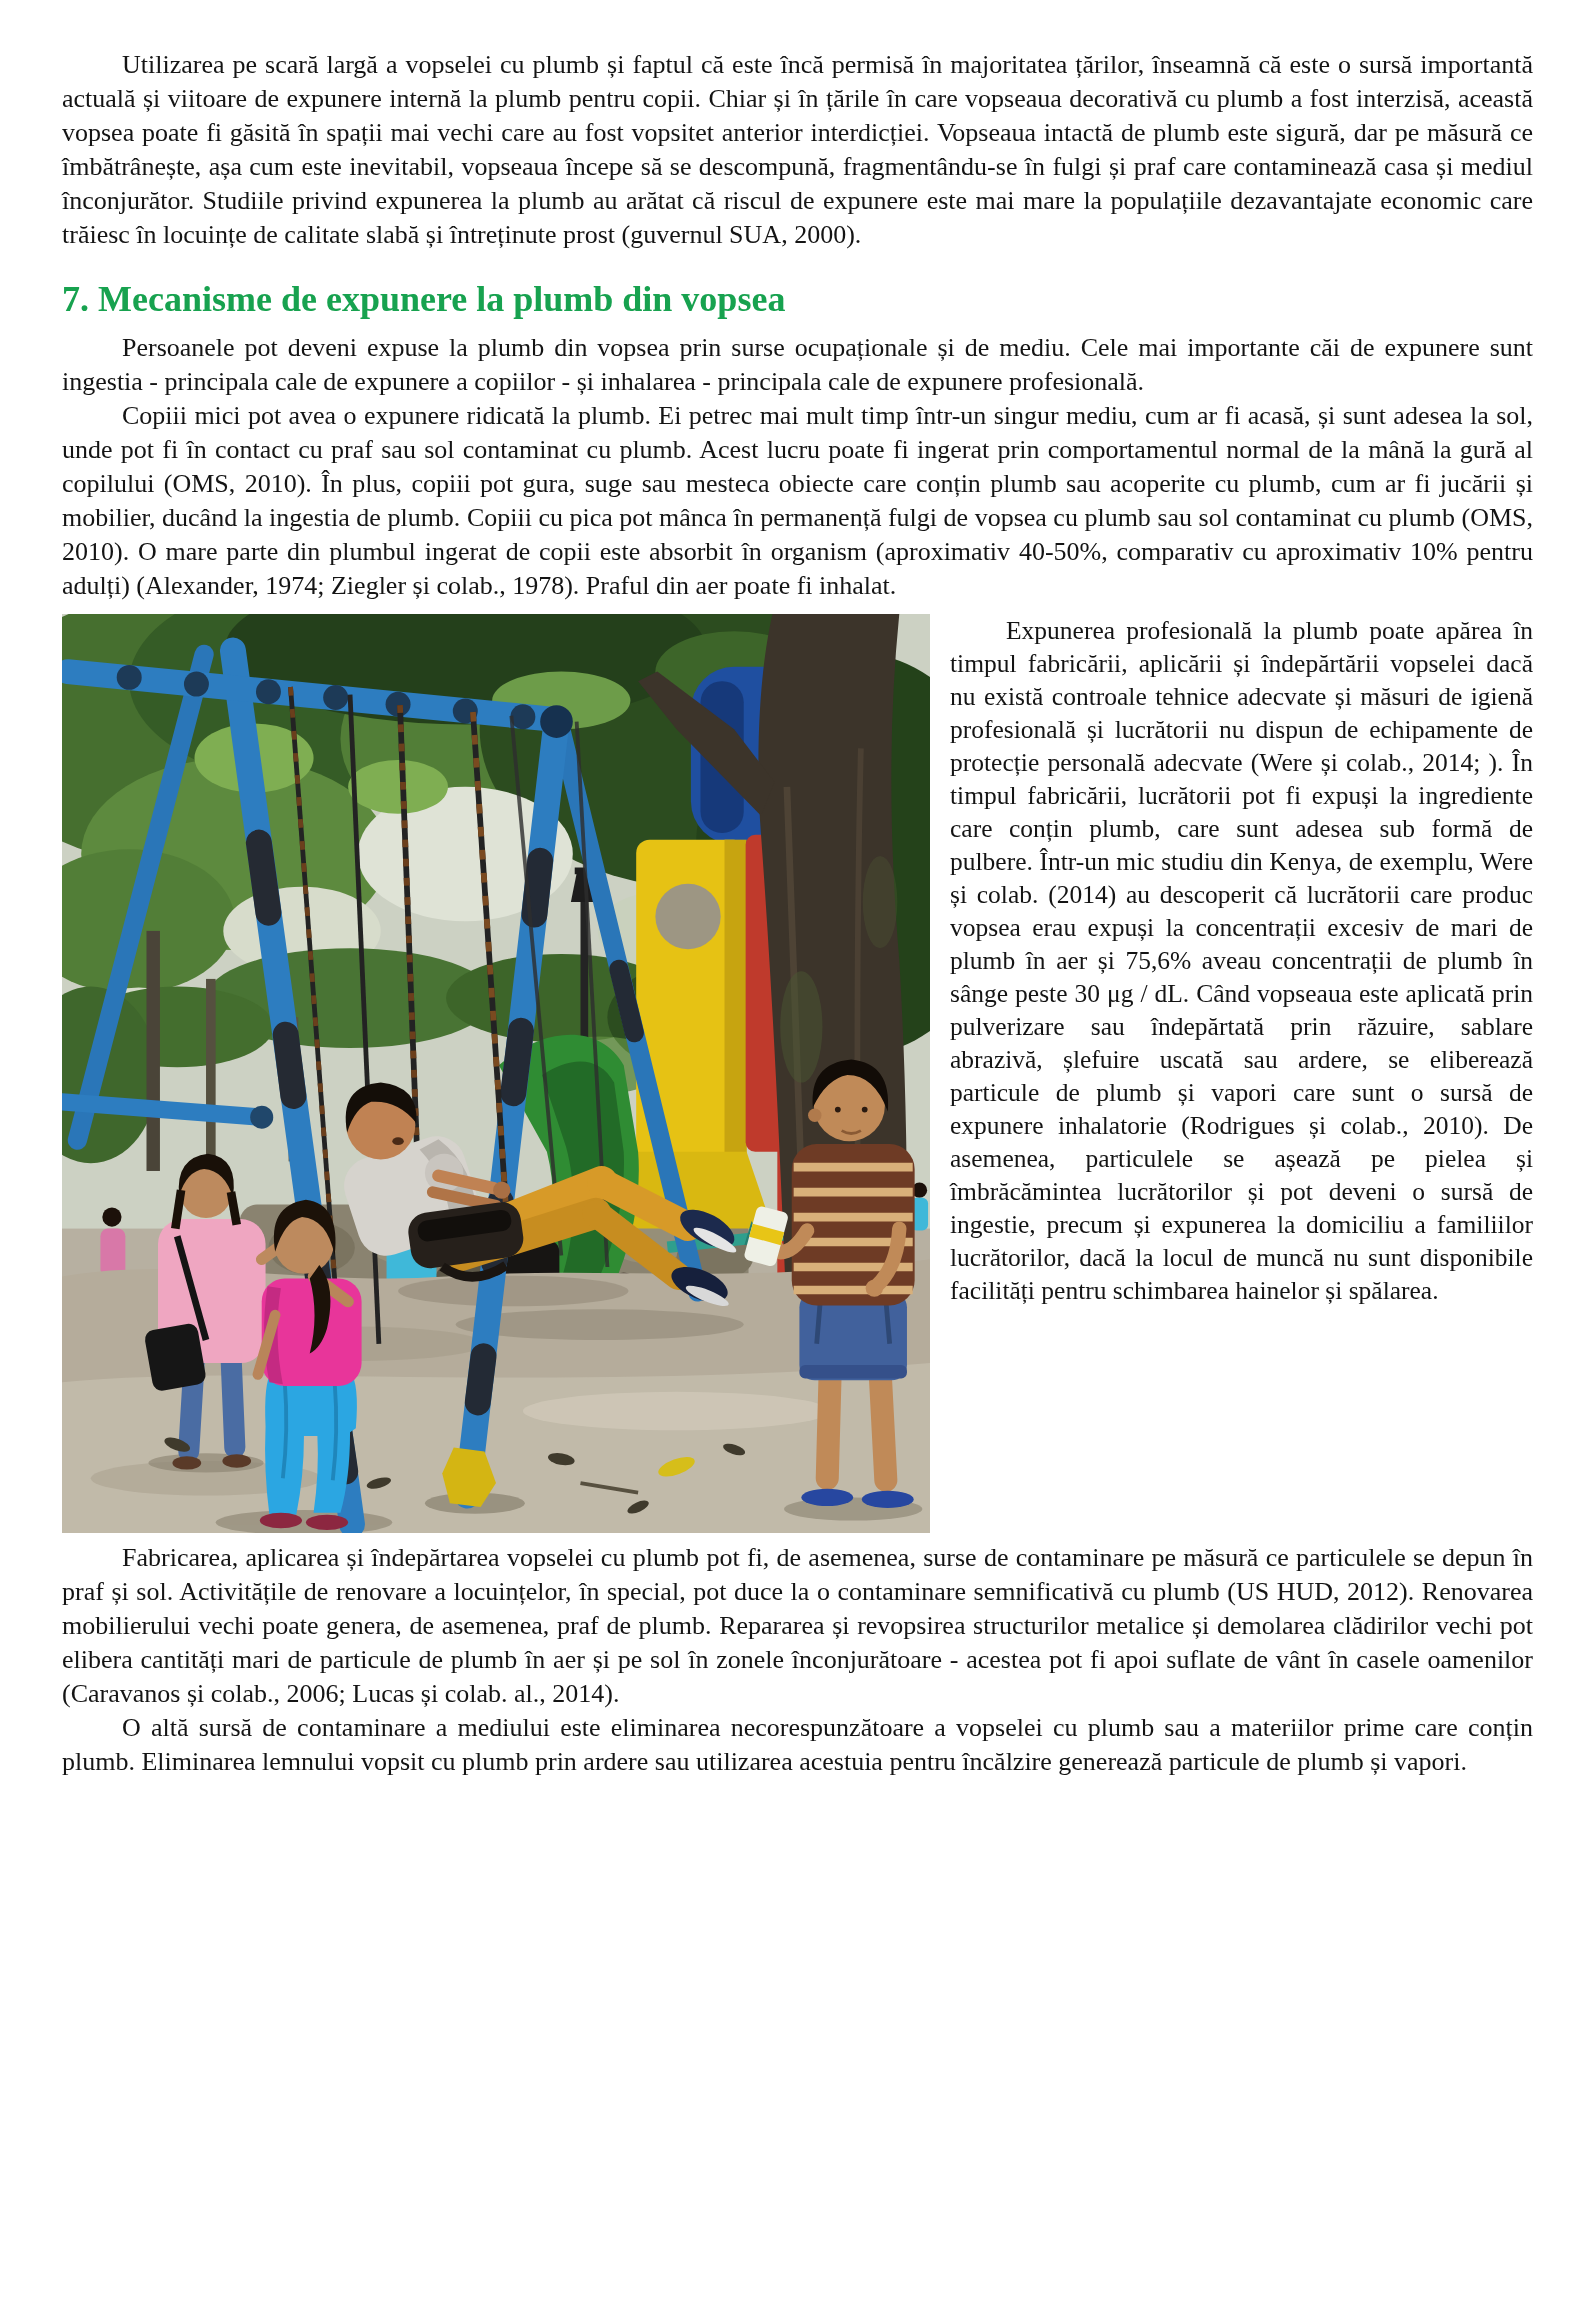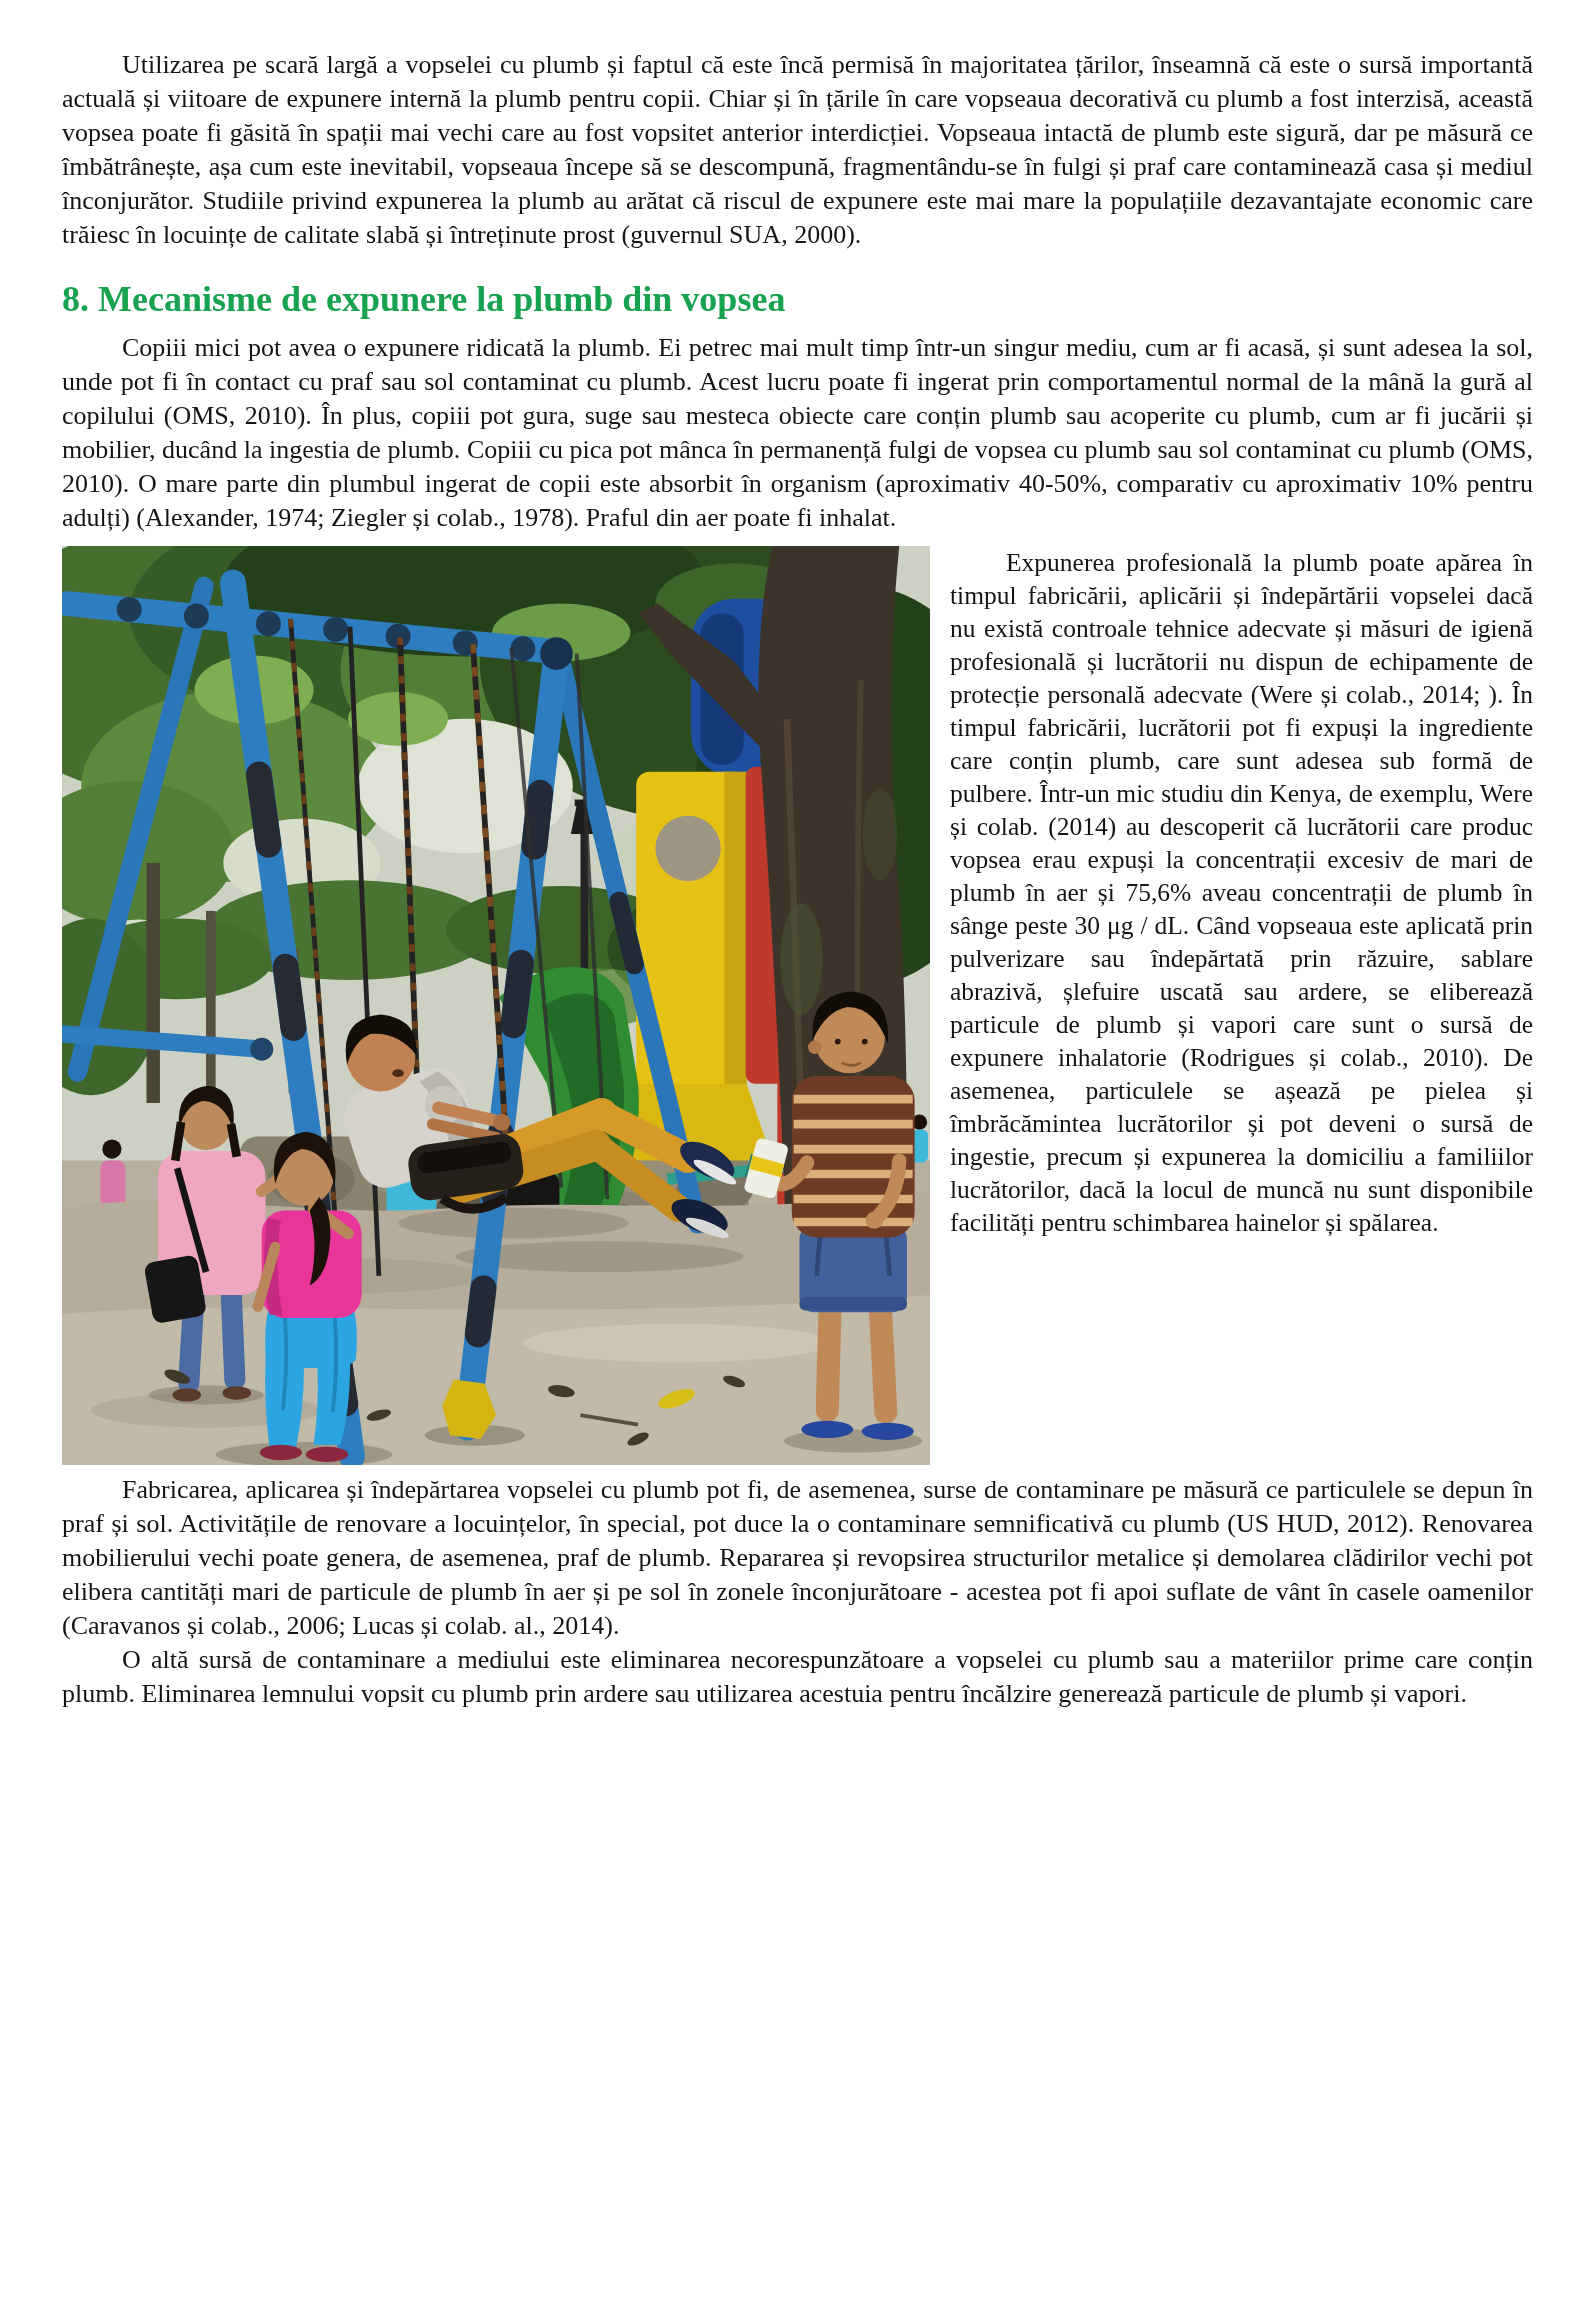--- a/index.html
+++ b/index.html
@@ -53,22 +53,23 @@
   }
 </style>
 </head>
 <body>
 
 <div class="page">
   <div class="content">
 
     <p class="body">Utilizarea pe scară largă a vopselei cu plumb și faptul că este încă permisă în majoritatea țărilor, înseamnă că este o sursă importantă actuală și viitoare de expunere internă la plumb pentru copii. Chiar și în țările în care vopseaua decorativă cu plumb a fost interzisă, această vopsea poate fi găsită în spații mai vechi care au fost vopsitet anterior interdicției. Vopseaua intactă de plumb este sigură, dar pe măsură ce îmbătrânește, așa cum este inevitabil, vopseaua începe să se descompună, fragmentându-se în fulgi și praf care contaminează casa și mediul înconjurător. Studiile privind expunerea la plumb au arătat că riscul de expunere este mai mare la populațiile dezavantajate economic care trăiesc în locuințe de calitate slabă și întreținute prost (guvernul SUA, 2000).</p>
 
-    <h2 class="section">8. Mecanisme de expunere la plumb din vopsea</h2>
-
+    <h2 class="section">7. Mecanisme de expunere la plumb din vopsea</h2>
+
+    <p class="body">Persoanele pot deveni expuse la plumb din vopsea prin surse ocupaționale și de mediu. Cele mai importante căi de expunere sunt ingestia - principala cale de expunere a copiilor - și inhalarea - principala cale de expunere profesională.</p>
     <p class="body">Copiii mici pot avea o expunere ridicată la plumb. Ei petrec mai mult timp într-un singur mediu, cum ar fi acasă, și sunt adesea la sol, unde pot fi în contact cu praf sau sol contaminat cu plumb. Acest lucru poate fi ingerat prin comportamentul normal de la mână la gură al copilului (OMS, 2010). În plus, copiii pot gura, suge sau mesteca obiecte care conțin plumb sau acoperite cu plumb, cum ar fi jucării și mobilier, ducând la ingestia de plumb. Copiii cu pica pot mânca în permanență fulgi de vopsea cu plumb sau sol contaminat cu plumb (OMS, 2010). O mare parte din plumbul ingerat de copii este absorbit în organism (aproximativ 40-50%, comparativ cu aproximativ 10% pentru adulți) (Alexander, 1974; Ziegler și colab., 1978). Praful din aer poate fi inhalat.</p>
 
     <div class="figure-row">
 
       <figure class="photo" aria-label="Copii jucându-se pe un leagăn albastru într-un loc de joacă">
         <svg viewBox="0 0 904 957" width="868" height="919" preserveAspectRatio="none">
 
           <rect x="0" y="0" width="904" height="957" fill="#b7b0a1"></rect>
           <rect x="0" y="0" width="904" height="640" fill="#ccd1c3"></rect>
 

